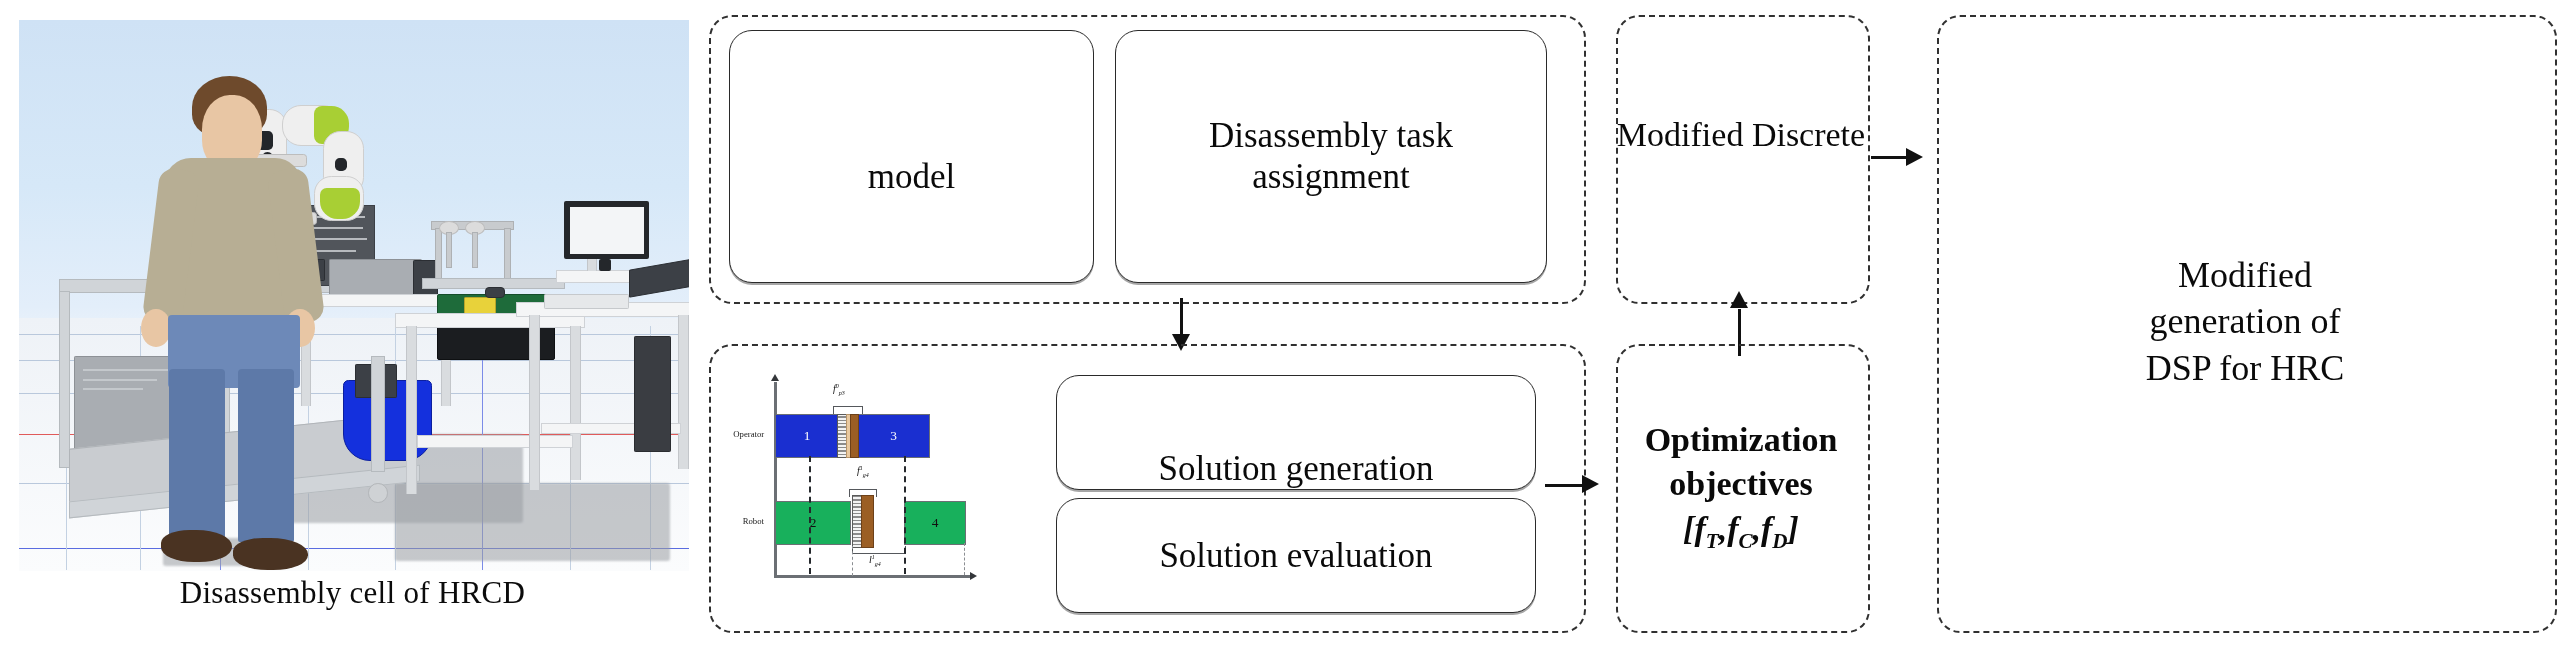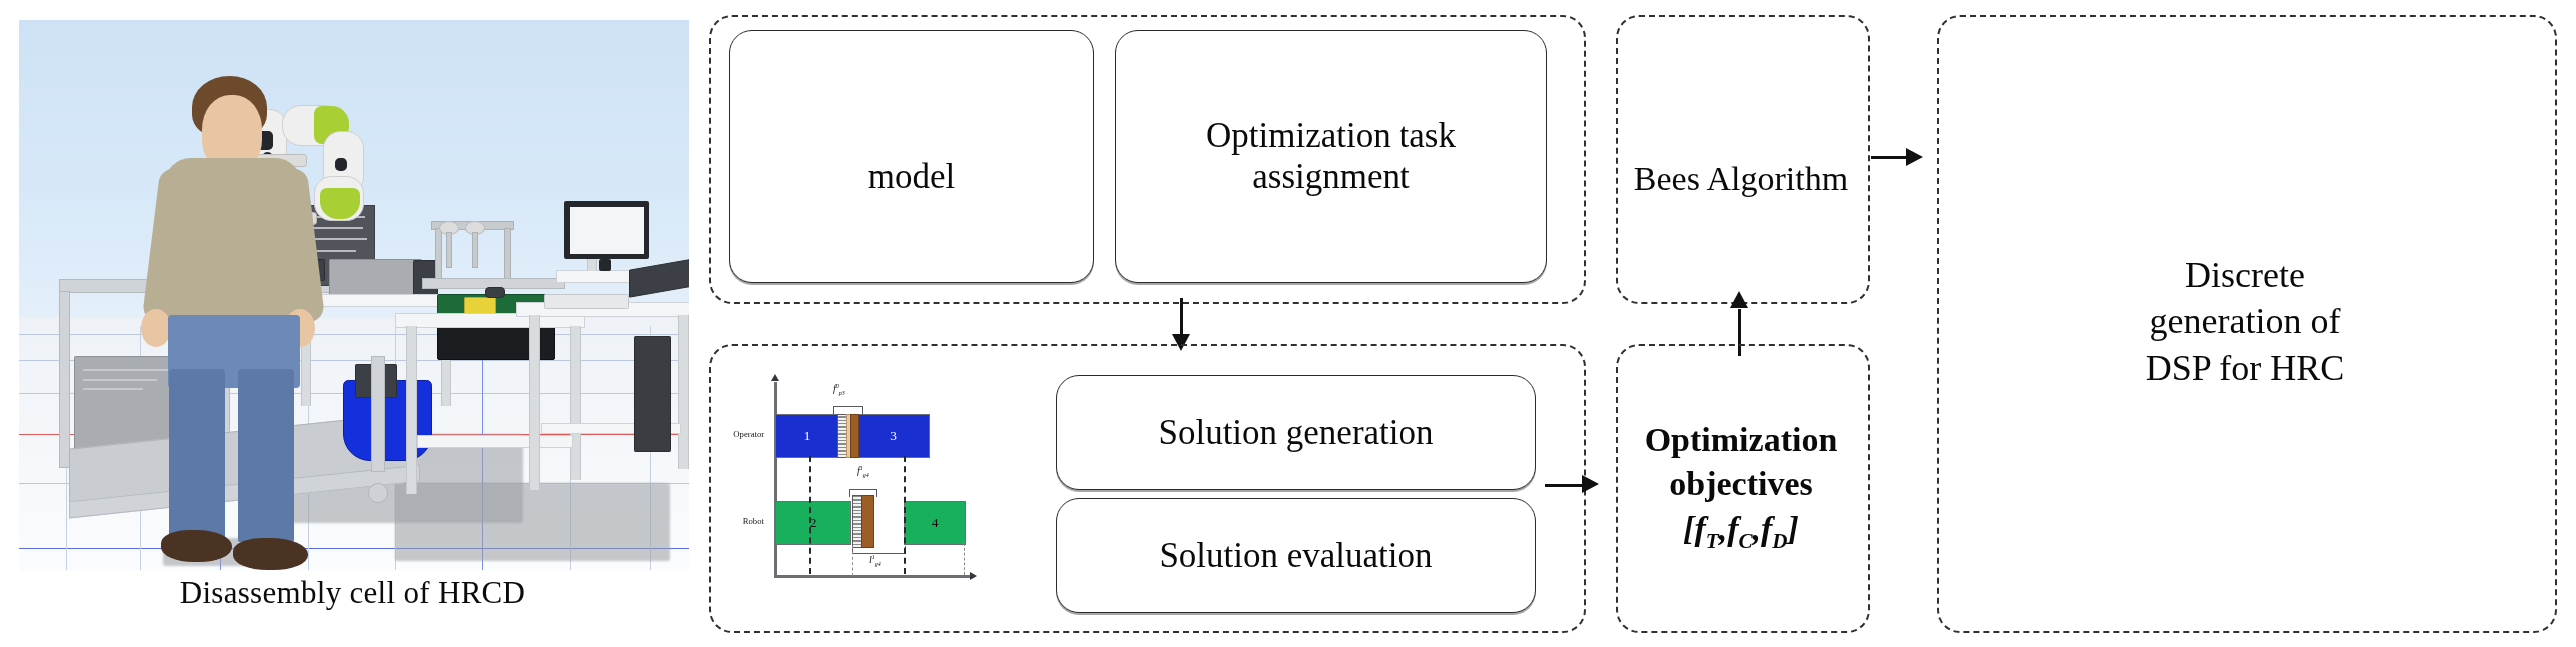--- a/index.html
+++ b/index.html
@@ -238,21 +238,21 @@
 
 <div class="solid-box" style="left:729px;top:29.5px;width:363px;height:251px;font-size:35px;">
   <span>
     <br>
     <span>model</span>
   </span>
 </div>
 
 <div class="solid-box" style="left:1115px;top:29.5px;width:430px;height:251px;font-size:35px;">
   <span>
-    <span>Optimization task</span><br>
+    <span>Disassembly task</span><br>
     <span>assignment</span>
   </span>
 </div>
 
 <div>
   <div class="a-shaft-v" style="left:1180px;top:298px;height:39px;"></div>
   <div class="a-head-d" style="left:1172px;top:334px;"></div>
 </div>
 
 <div class="dash-box" style="left:709px;top:344px;width:873px;height:285px;"></div>
@@ -300,39 +300,39 @@
     <span>f</span><sup>0</sup><sub>p3</sub>
   </div>
   <div class="g-sym" style="left:125px;top:102px;">
     <span>f</span><sup>1</sup><sub>g4</sub>
   </div>
   <div class="g-sym" style="left:137px;top:191px;">
     <span>l</span><sup>1</sup><sub>g4</sub>
   </div>
 </div>
 
-<div class="solid-box" style="left:1056px;top:375px;width:478px;height:113px;font-size:35px;">
+<div class="solid-box" style="left:1056px;top:375px;width:478px;height:113px;font-size:35px;align-items:flex-end;">
   <span>Solution generation</span>
 </div>
 
 <div class="solid-box" style="left:1056px;top:498px;width:478px;height:113px;font-size:35px;">
   <span>Solution evaluation</span>
 </div>
 
 <div>
   <div class="a-shaft-h" style="left:1545px;top:484px;width:40px;"></div>
   <div class="a-head-r" style="left:1582px;top:475px;"></div>
 </div>
 
 <div class="dash-box" style="left:1616px;top:14.8px;width:250px;height:285px;"></div>
 
 <div class="plain-txt" style="left:1616px;top:14.8px;width:250px;height:285px;font-size:34px;">
   <span>
+    <span>Modified Discrete</span><br>
     <br>
-    <span>Bees Algorithm</span><br>
   </span>
 </div>
 
 <div>
   <div class="a-shaft-v" style="left:1874px;top:304px;height:0px;"></div>
   <div class="a-shaft-v" style="left:1738px;top:309px;height:47px;"></div>
   <div class="a-head-u" style="left:1730px;top:291px;"></div>
 </div>
 
 <div class="dash-box" style="left:1616px;top:344px;width:250px;height:285px;"></div>
@@ -349,18 +349,18 @@
 
 <div>
   <div class="a-shaft-h" style="left:1871px;top:156px;width:38px;"></div>
   <div class="a-head-r" style="left:1906px;top:148px;"></div>
 </div>
 
 <div class="dash-box" style="left:1937px;top:14.8px;width:616px;height:614px;"></div>
 
 <div class="plain-txt" style="left:1937px;top:14.8px;width:616px;height:614px;font-size:36px;">
   <span>
-    <span>Discrete</span><br>
+    <span>Modified</span><br>
     <span>generation of</span><br>
     <span>DSP for HRC</span>
   </span>
 </div>
 
 
 </body></html>

